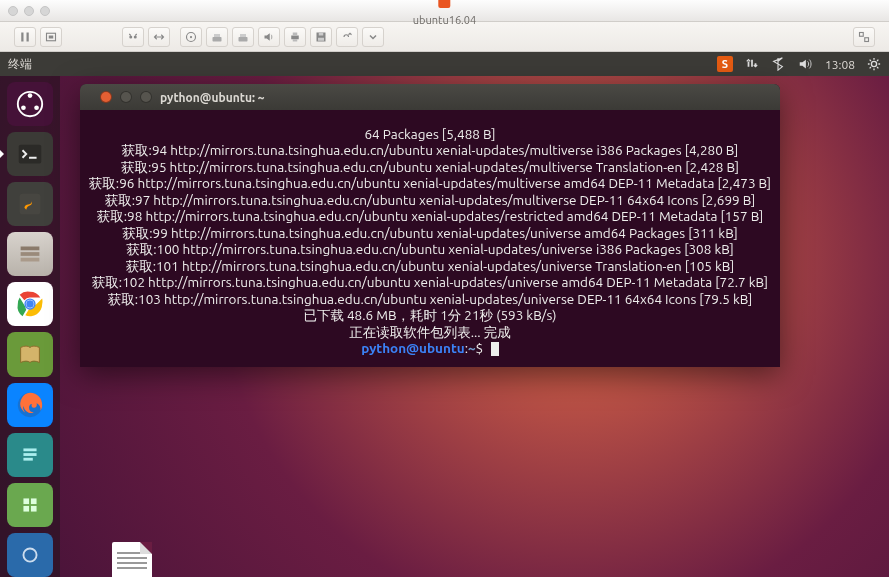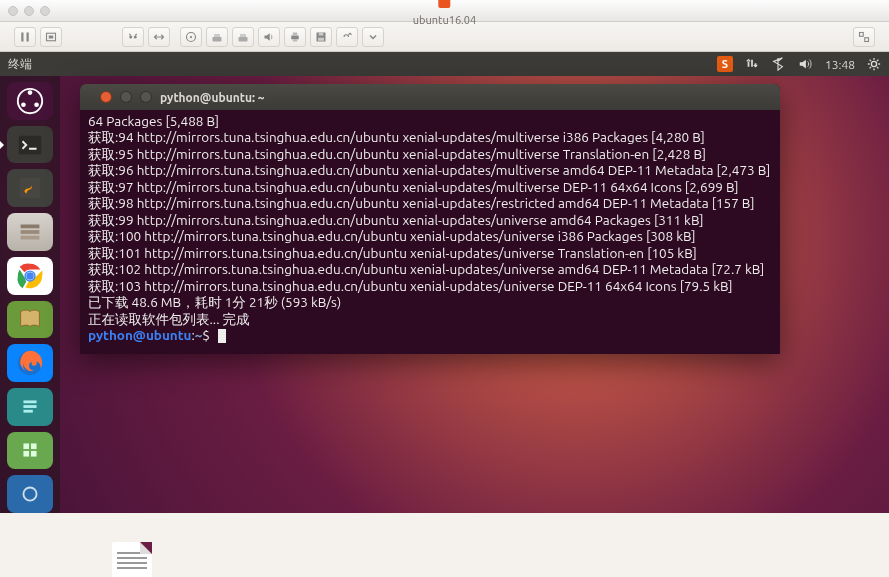--- a/index.html
+++ b/index.html
@@ -12,21 +12,21 @@
   .host-title { position:absolute; left:50%; transform:translateX(-50%); display:flex; align-items:center; gap:6px; color:#6e6b67;flex-direction:column; }
   .host-title-icon { width:12px; height:12px; background:#e95420; border-radius:2px; }
 
   .host-toolbar { height:30px; background:linear-gradient(#f7f5f2,#edeae6); border-bottom:1px solid #d0cdc9; display:flex; align-items:center; padding:0 14px; gap:10px; }
   .host-toolbar .tbtn { width:22px; height:20px; border:1px solid #d6d2cd; border-radius:3px; background:linear-gradient(#fbfaf8,#efece8); display:flex; align-items:center; justify-content:center; color:#6a6762; }
   .host-toolbar .tgrp { display:flex; gap:4px; }
   .tool-icon { width:12px; height:12px; }
   .host-toolbar .spacer { flex:1; }
 
   
-  .ubuntu-area { position:relative; height:461px; background:radial-gradient(circle at 65% 40%, #e86f47 0%, #6a1d42 55%, #451238 100%); }
+  .ubuntu-area { position:relative; height:525px; background:radial-gradient(circle at 65% 40%, #e86f47 0%, #6a1d42 55%, #451238 100%); }
 
   
   .ubuntu-menubar { height:24px; background:#3c3b37; color:#ddd9d4; display:flex; align-items:center; font-size:12px; padding:0 8px; }
   .ubuntu-menubar .right { margin-left:auto; display:flex; align-items:center; gap:12px; }
   .ubuntu-menubar .right svg,.ubuntu-menubar .right .badge { color:#e0ddd8; }
   .badge-sogou { width:16px; height:16px; background:#e55b12; border-radius:2px; color:#fff; font-size:11px; font-weight:bold; display:flex; align-items:center; justify-content:center; }
   .mi { width:14px; height:14px; }
 
   
   .launcher { position:absolute; left:0; top:24px; bottom:0; width:60px; background:rgba(35,20,30,0.55); display:flex; flex-direction:column; align-items:center; padding-top:6px; gap:6px; }
@@ -40,21 +40,21 @@
   .desk-file .thumb::after{content:"";position:absolute;right:0;top:0;border:6px solid #ddd;border-top-color:#6a1d42;border-right-color:#6a1d42;}
   .desk-file .thumb .lines { position:absolute; left:5px; top:10px; right:5px; }
   .desk-file .thumb .lines i{display:block;height:2px;background:#999;margin-bottom:3px;}
 
   
   .terminal-window { position:absolute; left:80px; top:32px; width:700px; background:#2d0922; border-radius:6px 6px 0 0; box-shadow:0 8px 30px rgba(0,0,0,0.5); }
   .term-titlebar { height:26px; background:linear-gradient(#4a4944,#3b3a36); border-radius:6px 6px 0 0; display:flex; align-items:center; padding:0 20px; gap:8px; }
   .term-titlebar .wbtn { width:12px; height:12px; border-radius:50%; border:1px solid rgba(0,0,0,0.4); }
   .wbtn.close{background:#e45f33;} .wbtn.min{background:#56544e;} .wbtn.max{background:#56544e;}
   .term-titlebar .ttitle { color:#dcd9d3; font-size:12px; font-weight:bold; }
-  .term-body { padding:3px 8px 10px; font-family:"Ubuntu Mono","DejaVu Sans Mono",Menlo,monospace; font-size:13.5px; line-height:1.22; color:#eeeeec; white-space:pre-wrap; word-break:break-all; }
+  .term-body { padding:16px 8px 10px; font-family:"Ubuntu Mono","DejaVu Sans Mono",Menlo,monospace; font-size:13.5px; line-height:1.22; color:#eeeeec; white-space:pre-wrap; word-break:break-all;text-align:center; }
   .prompt-user { color:#3b82f6; font-weight:bold; }
   .prompt-path { color:#729fcf; font-weight:bold; }
   .cursor { display:inline-block; width:8px; height:14px; background:#eeeeec; vertical-align:text-bottom; }
 </style>
 </head>
 <body>
 
 <div class="host-titlebar">
   <div class="host-dots">
     <span></span>
@@ -167,21 +167,21 @@
           <path d="M4 11V5M8 11V3M12 11V7" stroke="#ddd" stroke-width="2"></path>
           <path d="M2 5l2-2 2 2M10 9l2 2 2-2" fill="none" stroke="#ddd" stroke-width="1.5"></path>
         </svg>
       <svg class="mi" viewBox="0 0 16 16">
           <path d="M8 1v14l5-4-10-6 10-4-5 4" fill="none" stroke="#ddd" stroke-width="1.3"></path>
         </svg>
       <svg class="mi" viewBox="0 0 16 16" style="width:16px">
           <path d="M2 6h3l4-3v10l-4-3H2z" fill="#ddd"></path>
           <path d="M11 5c1.5 1 1.5 5 0 6M13 3c2.5 2 2.5 8 0 10" stroke="#ddd" fill="none"></path>
         </svg>
-      <span>13:48</span>
+      <span>13:08</span>
       <svg class="mi" viewBox="0 0 16 16">
           <circle cx="8" cy="8" r="3" fill="none" stroke="#ddd" stroke-width="1.5"></circle>
           <path d="M8 1v2M8 13v2M1 8h2M13 8h2M3 3l1.5 1.5M11.5 11.5L13 13M13 3l-1.5 1.5M4.5 11.5L3 13" stroke="#ddd" stroke-width="1.5"></path>
         </svg>
     </div>
   </div>
 
   <div class="launcher">
     <div class="launch-item" style="background:#451238">
       <svg class="li-svg" viewBox="0 0 32 32">

